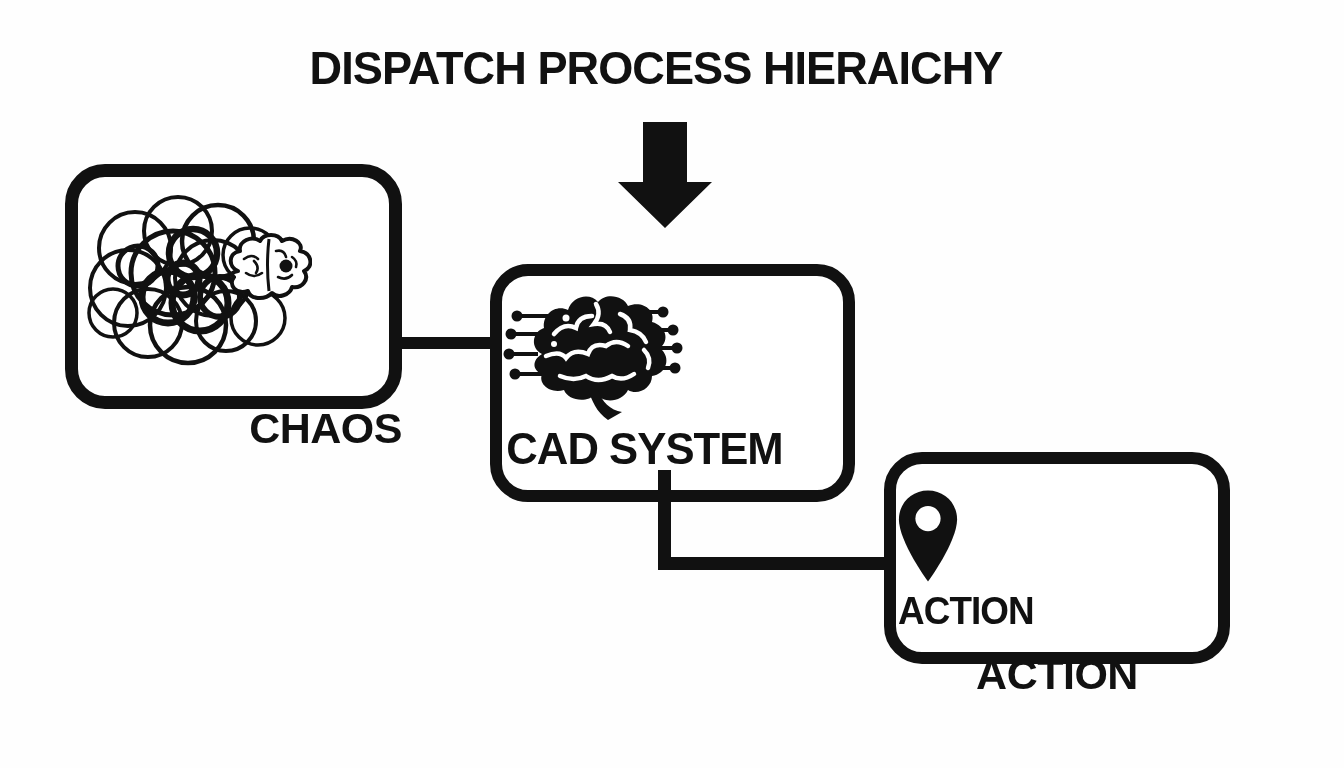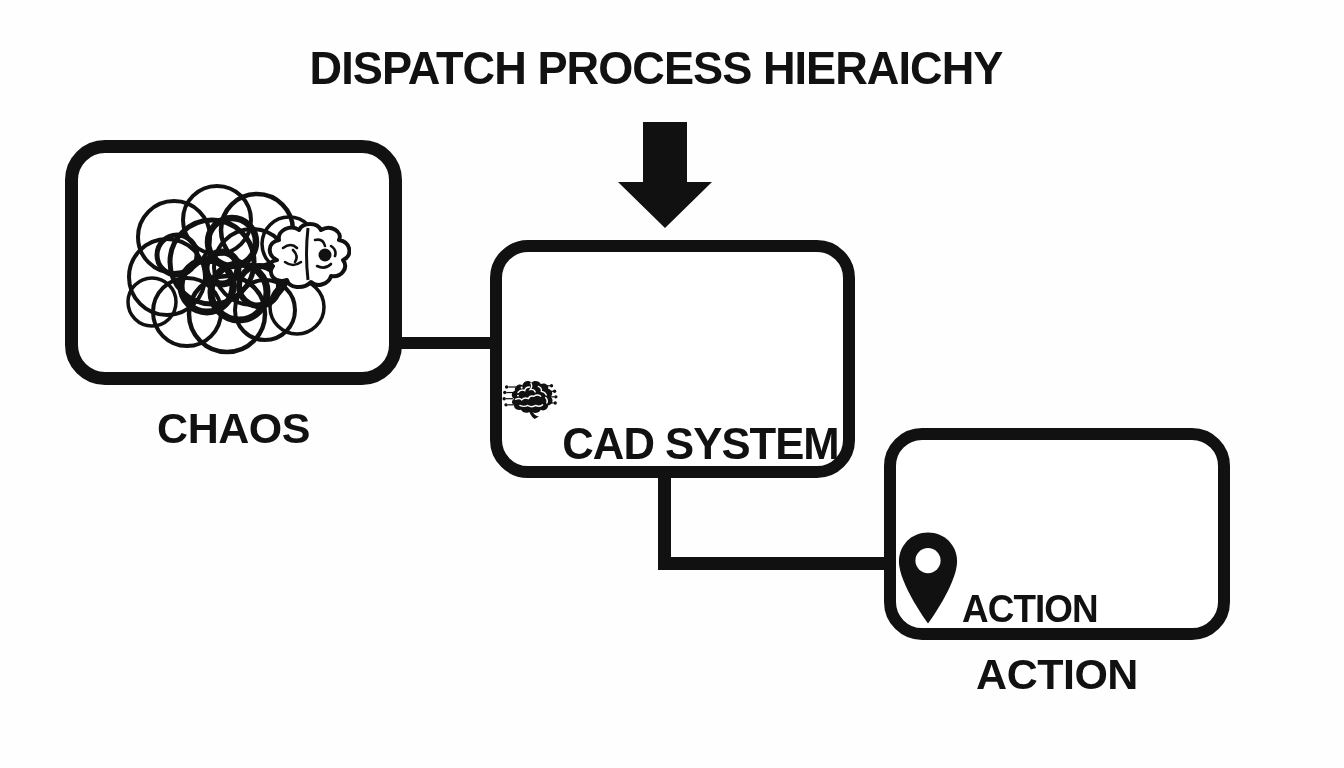--- a/index.html
+++ b/index.html
@@ -19,41 +19,41 @@
     font-size:47px;
     letter-spacing:-1px;
     transform:scaleX(0.96);
     color:var(--ink);
     white-space:nowrap;
   }
   .node {
     border:13px solid var(--ink);
     border-radius:40px;
     background:#ffffff;
-    display:flex; flex-direction:row; align-items:flex-end;
+    display:flex; flex-direction:column; align-items:flex-start;margin-top:24px;
   }
   .node svg { display:block; }
   .ink { color:var(--ink); }
   .node-label-inside {
     font-size:45px;
     letter-spacing:-1px;
     line-height:1;
     white-space:nowrap;
     transform:scaleX(0.97);
   }
   .caption {
     text-align:center;
     font-size:43px;
     letter-spacing:-0.5px;
     white-space:nowrap;
   }
   .connector { background:var(--ink); }
   
   #node-chaos   { left:65px;  top:140px; width:337px; height:245px; justify-content:center; }
-  #chaos-label  { left:65px;  top:404px; width:337px; }
+  #chaos-label  { left:65px;  top:404px; width:337px;text-align:right; }
   #conn-1       { left:398px; top:337px; width:96px;  height:12px; }
   #node-cad     { left:490px; top:240px; width:365px; height:238px; border-width:12px; border-radius:38px; padding-top:12px; }
   #cad-label    { margin-top:4px; }
   #conn-2v      { left:658px; top:470px; width:13px;  height:100px; }
   #conn-2h      { left:658px; top:557px; width:230px; height:13px; }
   #node-action  { left:884px; top:428px; width:346px; height:212px; border-width:12px; border-radius:38px; padding-top:24px; }
   #action-label { margin-top:6px; font-size:38px; }
   #action-caption { left:884px; top:650px; width:346px; }
   #down-arrow   { left:618px; top:122px; }
 </style>

